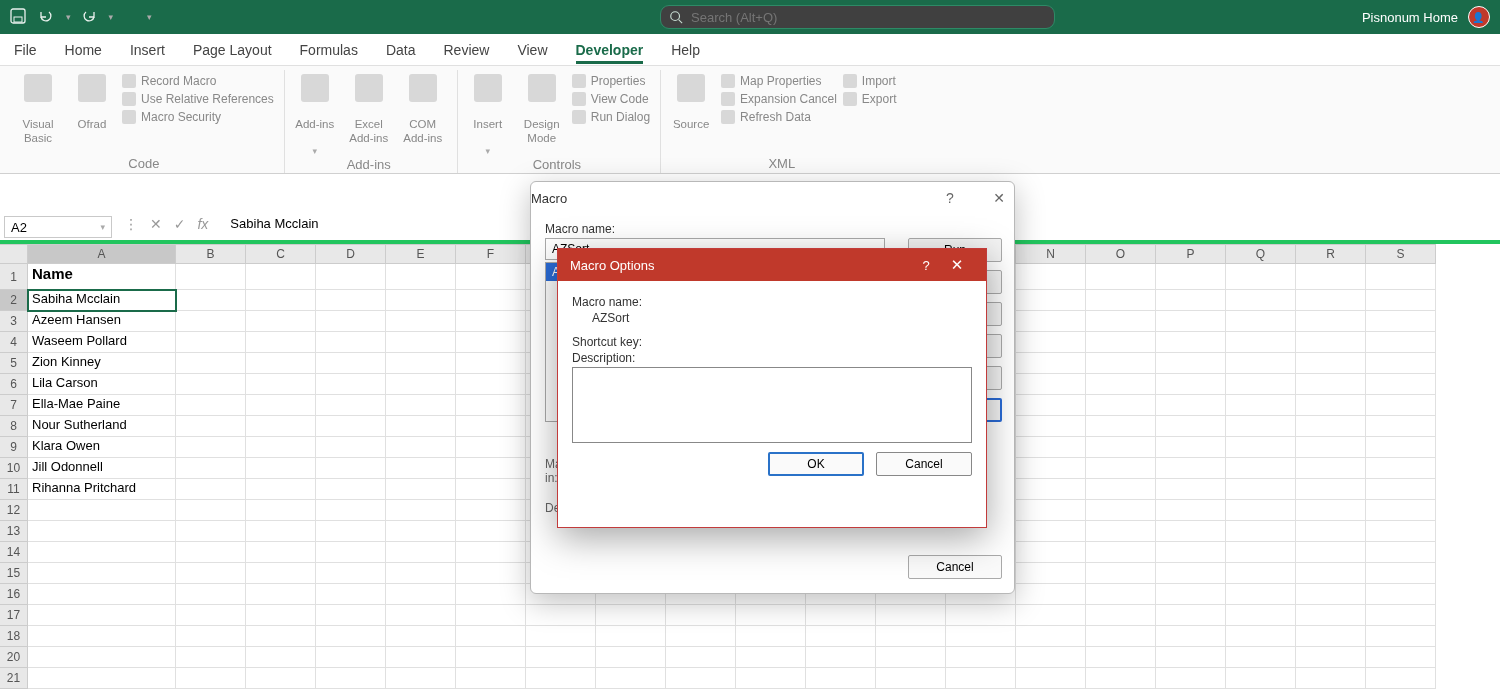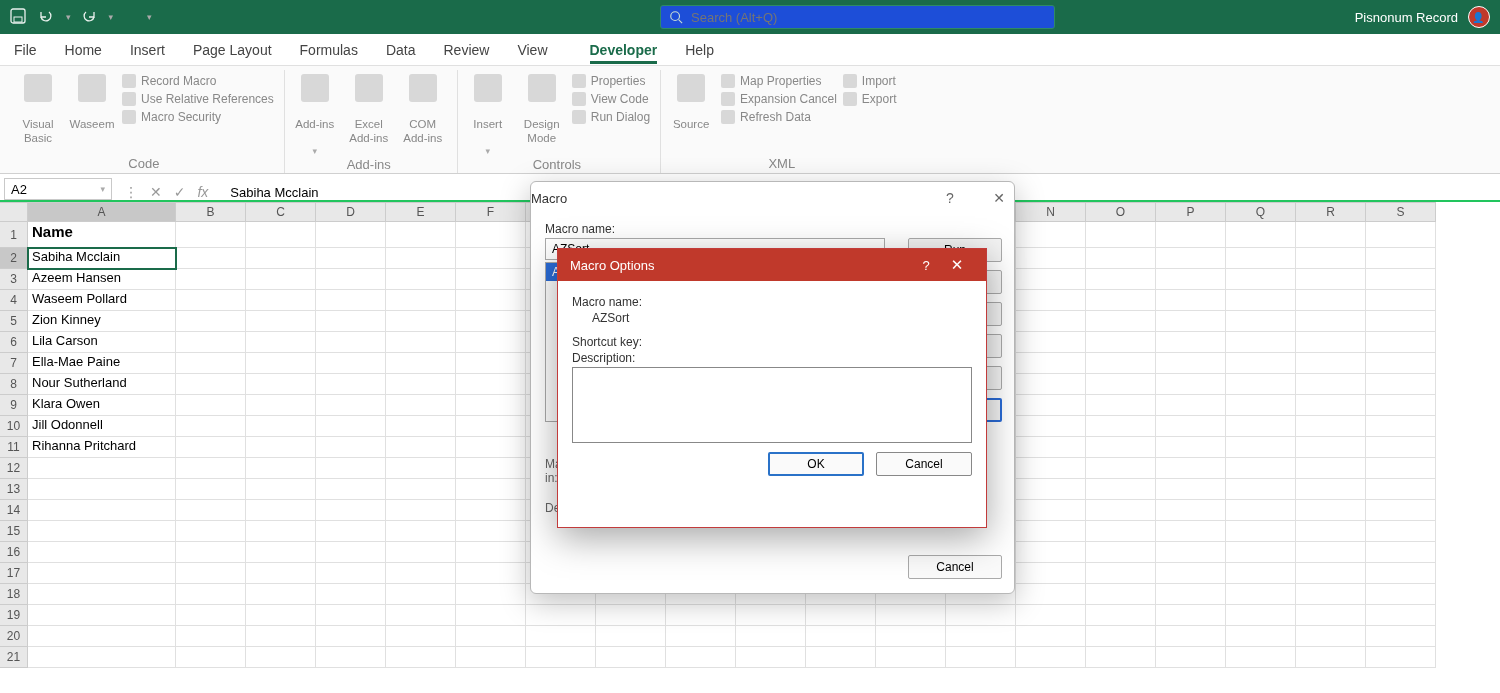--- a/index.html
+++ b/index.html
@@ -4,44 +4,44 @@
 <style>
   * { box-sizing: border-box; margin: 0; padding: 0; font-family: "Segoe UI", Arial, sans-serif; }
   body { width: 1500px; height: 693px; background: #fff; overflow: hidden; position: relative; font-size: 13px; }
 
   
   .titlebar { height: 34px; background: #1a6b4a; color: #fff; display: flex; align-items: center; padding: 0 10px; }
   .qat { display: flex; gap: 10px; align-items: center; }
   .qat .icon { width: 18px; height: 18px; opacity: .9; color: #fff; }
   .title-center { position: absolute; left: 0; right: 0; text-align: center; font-size: 13px; pointer-events: none; }
   .title-center span { color: #d8e7df; }
-  .search-box { position: absolute; left: 660px; top: 5px; width: 395px; height: 24px; background: #1d4ed8; border: 1px solid #2e8a66; border-radius: 3px; display: flex; align-items: center; padding: 0 8px; gap: 8px; }
+  .search-box { position: absolute; left: 660px; top: 5px; width: 395px; height: 24px; background: #404040; border: 1px solid #2e8a66; border-radius: 9px; display: flex; align-items: center; padding: 0 8px; gap: 8px; }
   .search-box input { background: transparent; border: none; color: #c9ddd3; font-size: 13px; outline: none; flex: 1; }
   .user-area { margin-left: auto; display: flex; align-items: center; gap: 10px; }
   .avatar { width: 22px; height: 22px; border-radius: 50%; background: #c0392b; border: 1px solid #fff; display:flex;align-items:center;justify-content:center;font-size:10px;color:#fff;}
 
   
   .tabs { height: 32px; background: #fff; display: flex; align-items: center; border-bottom: 1px solid #e0e0e0; padding-left: 14px; gap: 28px; font-size: 14px; color: #444; }
   .tab { padding: 6px 0; cursor: pointer; }
-  .tab.active { color: #1a6b4a; font-weight: 600; border-bottom: 3px solid #1a6b4a; padding-bottom: 3px; margin-left: 14px; }
+  .tab.active { color: #1a6b4a; font-weight: 600; border-bottom: 3px solid #1a6b4a; padding-bottom: 3px; }
 
   
   .ribbon { height: 108px; background: #fafafa; border-bottom: 1px solid #d0d0d0; display: flex; padding: 4px 8px 0 8px; color: #888; }
   .group { border-right: 1px solid #e0e0e0; padding: 0 10px 0 6px; display: flex; flex-direction: column; }
   .group-body { flex: 1; display: flex; align-items: flex-start; gap: 6px; padding-top: 4px; }
   .group-label { font-size: 13px; text-align: center; color: #888; padding-bottom: 2px; }
   .big-btn { display: flex; flex-direction: column; align-items: center; width: 48px; font-size: 11.5px; text-align: center; line-height: 1.2; gap: 14px; cursor: pointer; }
   .big-btn .bicon { width: 28px; height: 28px; background: #d8d8d8; border-radius: 3px; margin-bottom: 2px; }
   .small-list { display: flex; flex-direction: column; gap: 4px; font-size: 12px; }
   .small-list .sitem { display: flex; align-items: center; gap: 5px; cursor: pointer; }
   .sicon { width: 14px; height: 14px; background: #d8d8d8; border-radius: 2px; flex-shrink: 0;}
   .caret { font-size: 9px; color: #aaa; }
 
   
-  .fbar { height: 28px; display: flex; align-items: flex-end; border-bottom: 2px solid #22c55e; }
+  .fbar { height: 28px; display: flex; align-items: flex-start; border-bottom: 4px solid #22c55e; margin-top: 42px; }
   .namebox { width: 108px; height: 22px; border: 1px solid #c9c9c9; margin-left: 4px; padding: 0 6px; font-size: 13px; display: flex; align-items: center; justify-content: space-between; }
   .fbar-icons { display: flex; gap: 12px; padding: 0 12px; color: #999; font-size: 14px; align-items: center;}
   .fbar-input { flex: 1; padding: 0 10px; font-size: 13px; }
 
   
   .grid-wrap { position: relative; width: 100%; }
   .colhdr, .row { display: flex; }
   .corner, .rh { width: 28px; background: #e8e8e8; border-right: 1px solid #ccc; border-bottom: 1px solid #ccc; text-align: center; font-size: 12px; color: #555; display:flex;align-items:center;justify-content:center;}
   .corner { height: 20px; border-top: 1px solid #ccc;}
   .ch { background: #e8e8e8; border-right: 1px solid #ccc; border-bottom: 1px solid #ccc; border-top: 1px solid #ccc; height: 20px; display:flex;align-items:center;justify-content:center; font-size: 12px; color: #555; }
@@ -125,21 +125,21 @@
   <div class="search-box">
     <span>
       <svg width="14" height="14" viewBox="0 0 16 16">
           <circle cx="7" cy="7" r="5" fill="none" stroke="#c9ddd3" stroke-width="1.3"></circle>
           <line x1="11" y1="11" x2="15" y2="15" stroke="#c9ddd3" stroke-width="1.3"></line>
         </svg>
     </span>
     <input placeholder="Search (Alt+Q)" style="">
   </div>
   <div class="user-area">
-    <span style="font-size:13px;">Pisnonum Record</span>
+    <span style="font-size:13px;">Pisnonum Home</span>
     <div class="avatar">👤</div>
   </div>
 </div>
 
 <div class="tabs">
   <div class="tab">File</div>
   <div class="tab">Home</div>
   <div class="tab">Insert</div>
   <div class="tab">Page Layout</div>
   <div class="tab">Formulas</div>
@@ -152,21 +152,21 @@
 
 <div class="ribbon">
   <div class="group">
     <div class="group-body">
       <div class="big-btn">
           <div class="bicon"></div>
           <span>Visual Basic</span>
         </div>
       <div class="big-btn">
           <div class="bicon"></div>
-          <span>Waseem</span>
+          <span>Ofrad</span>
         </div>
       <div class="small-list">
         <div class="sitem">
             <span class="sicon"></span>
             <span>Record Macro</span>
           </div>
         <div class="sitem">
             <span class="sicon"></span>
             <span>Use Relative References</span>
           </div>
@@ -692,42 +692,20 @@
         <div class="cell norm"></div>
         <div class="cell norm"></div>
         <div class="cell norm"></div>
         <div class="cell norm"></div>
         <div class="cell norm"></div>
         <div class="cell norm"></div>
         <div class="cell norm"></div>
         <div class="cell norm"></div>
       </div>
       <div class="row">
-        <div class="rh">19</div>
-        <div class="cell colA"></div>
-        <div class="cell norm"></div>
-        <div class="cell norm"></div>
-        <div class="cell norm"></div>
-        <div class="cell norm"></div>
-        <div class="cell norm"></div>
-        <div class="cell norm"></div>
-        <div class="cell norm"></div>
-        <div class="cell norm"></div>
-        <div class="cell norm"></div>
-        <div class="cell norm"></div>
-        <div class="cell norm"></div>
-        <div class="cell norm"></div>
-        <div class="cell norm"></div>
-        <div class="cell norm"></div>
-        <div class="cell norm"></div>
-        <div class="cell norm"></div>
-        <div class="cell norm"></div>
-        <div class="cell norm"></div>
-      </div>
-      <div class="row">
         <div class="rh">20</div>
         <div class="cell colA"></div>
         <div class="cell norm"></div>
         <div class="cell norm"></div>
         <div class="cell norm"></div>
         <div class="cell norm"></div>
         <div class="cell norm"></div>
         <div class="cell norm"></div>
         <div class="cell norm"></div>
         <div class="cell norm"></div>

